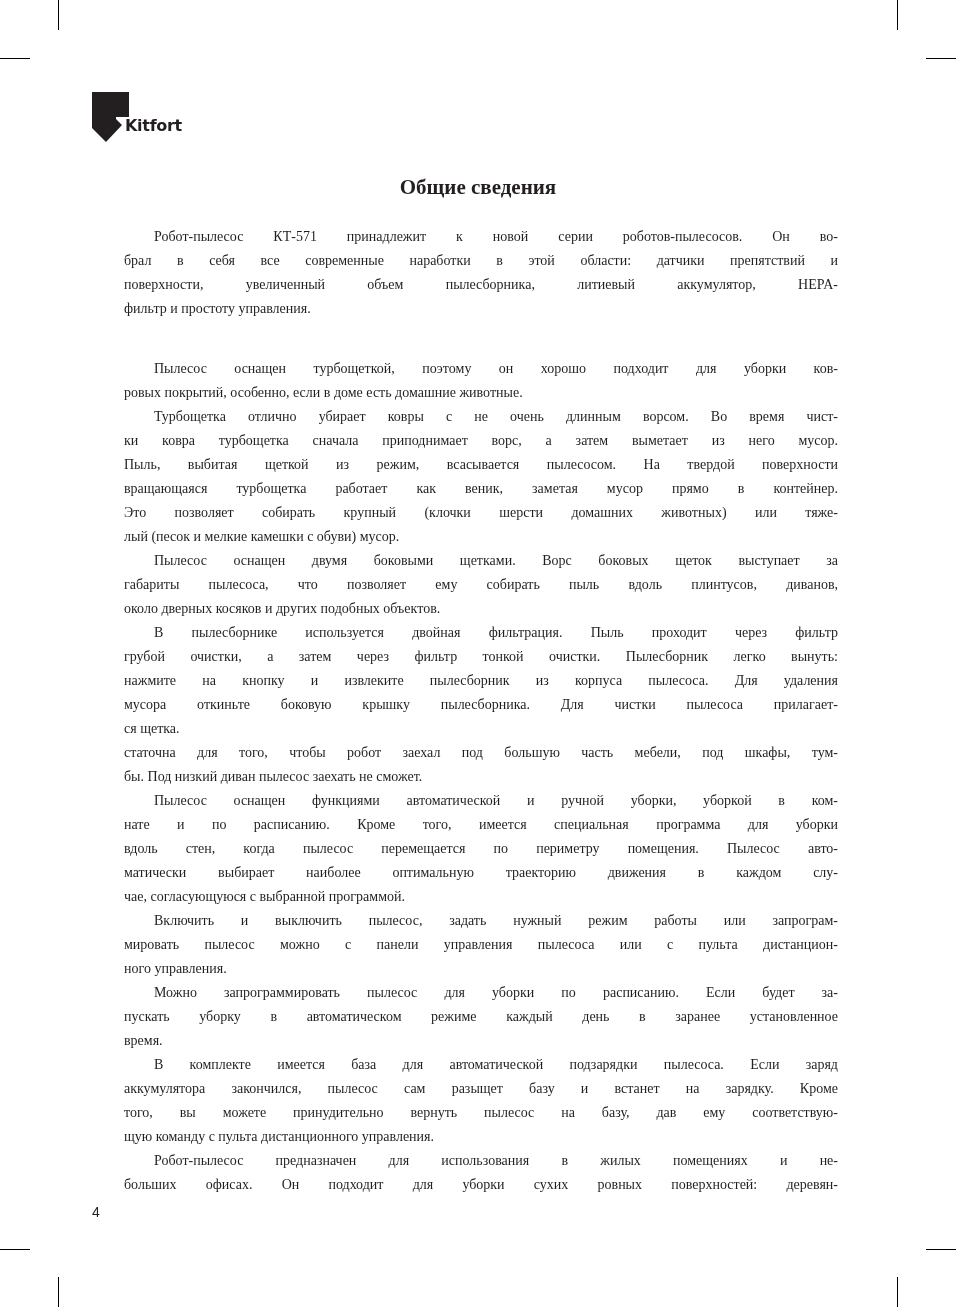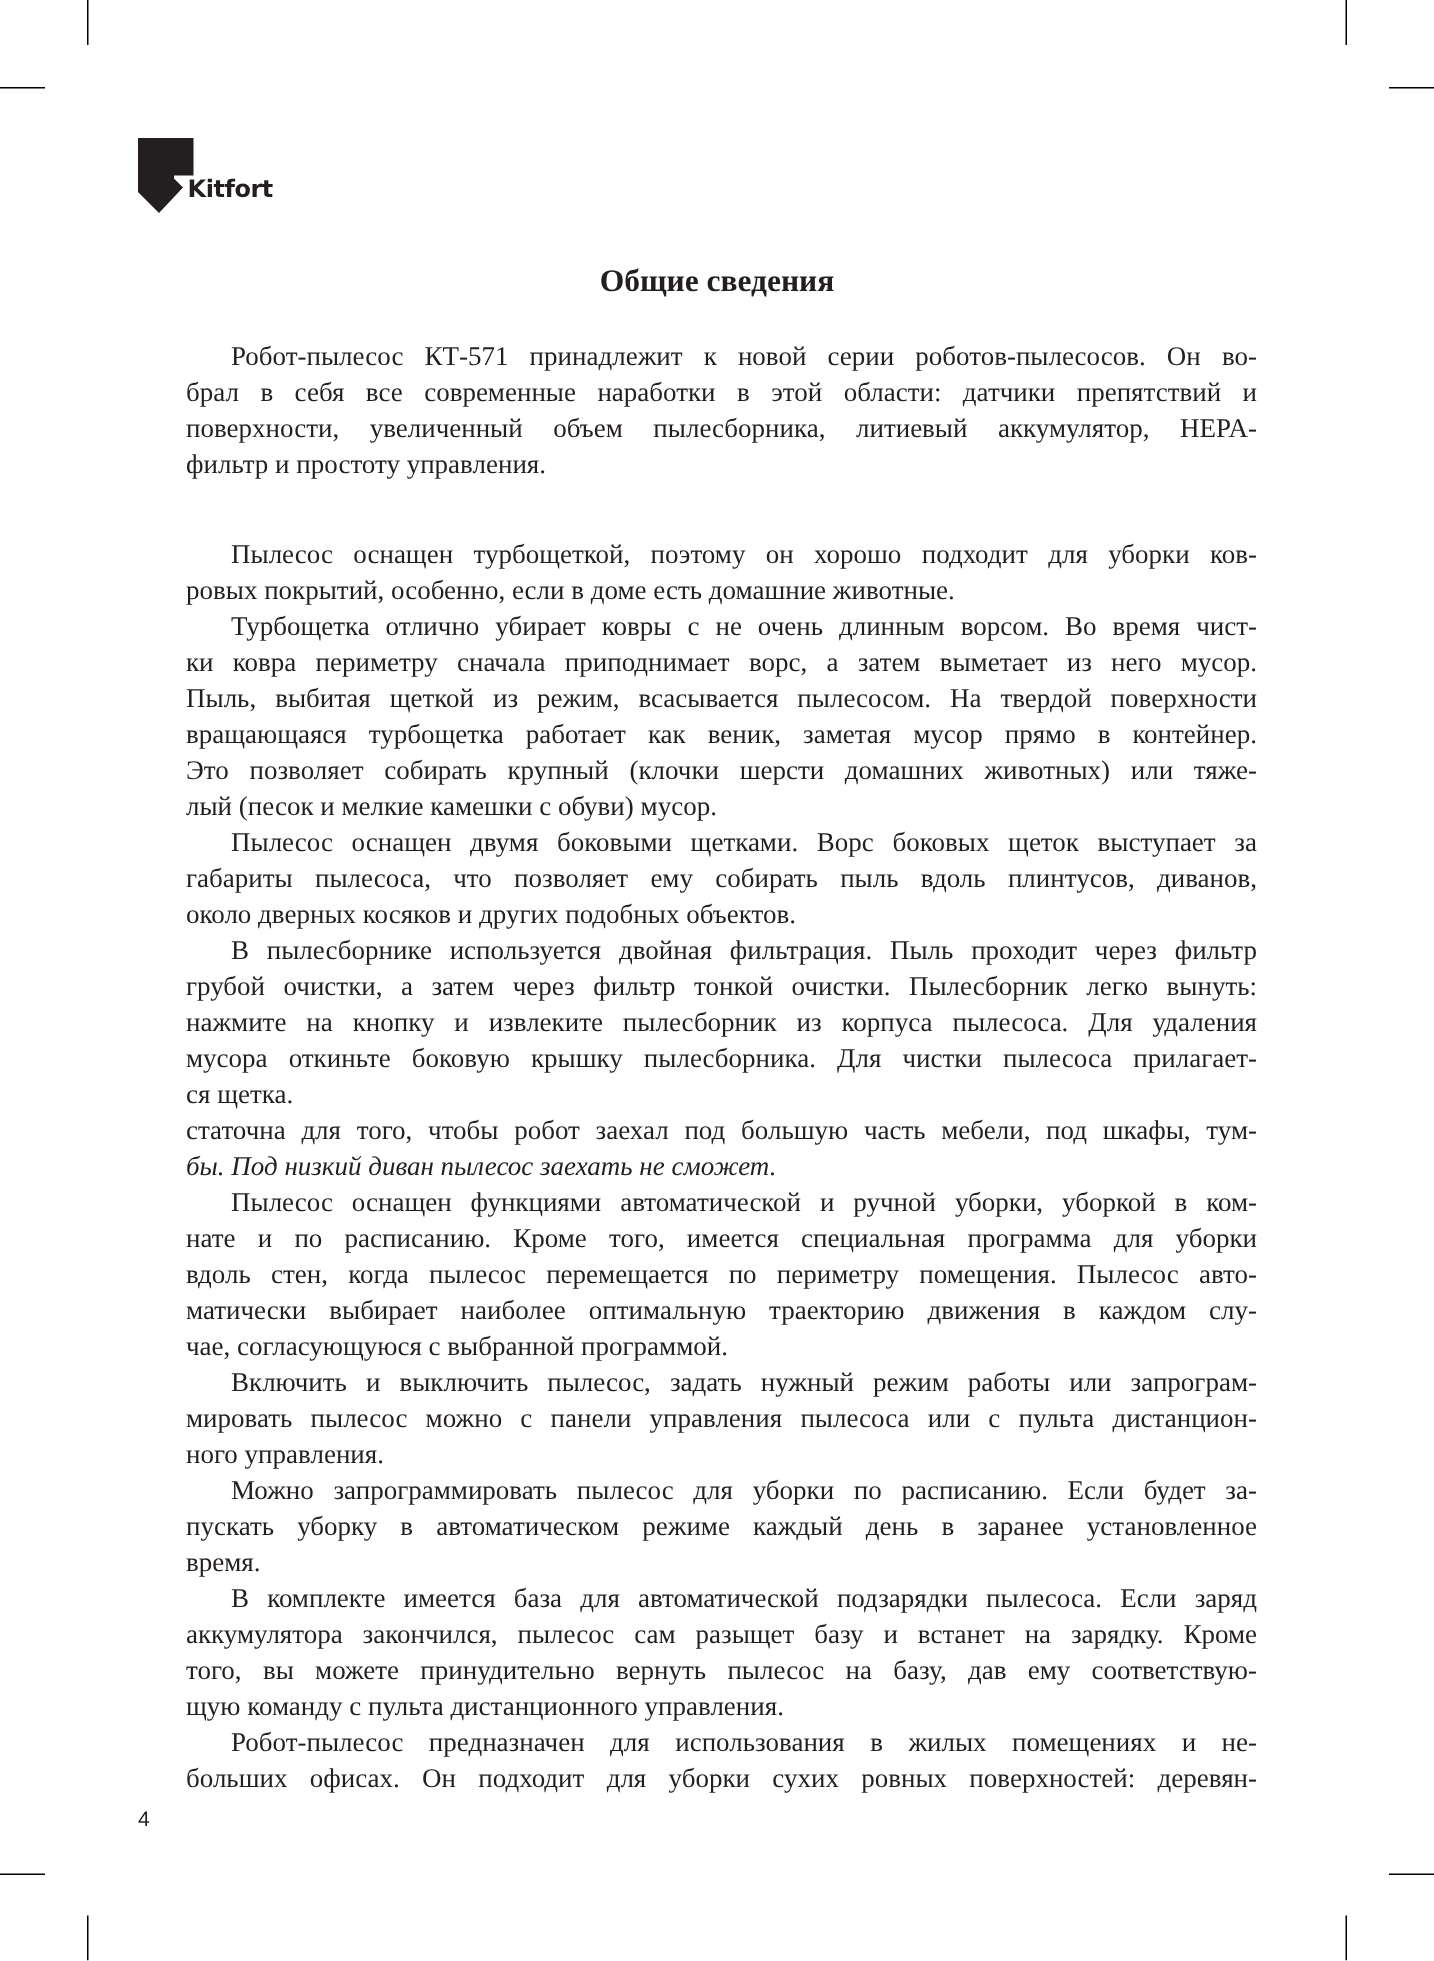--- a/index.html
+++ b/index.html
@@ -20,21 +20,21 @@
     font-size: 16px; letter-spacing: -0.3px; color: #231f20;
   }
 
   .title {
     position: absolute; left: 0; width: 956px; top: 175px;
     text-align: center; font-weight: bold; font-size: 21px;
   }
 
   .body-text {
     position: absolute; left: 124px; top: 225px; width: 714px;
-    font-size: 18px; line-height: 24px;
+    font-size: 14px; line-height: 24px;
     text-align: justify;
   }
   .body-text p { margin: 0; text-indent: 30px; }
   .body-text p span.line { display: block; text-align: justify; text-align-last: justify; }
   .body-text p span.line.last { text-align-last: left; }
 
   .page-number {
     position: absolute; left: 92px; top: 1204px;
     font-size: 14px; font-family: "Liberation Sans", sans-serif;
   }
@@ -66,41 +66,41 @@
       <span class="line" style="text-indent: 0px;">брал в себя все современные наработки в этой области: датчики препятствий и</span>
       <span class="line" style="text-indent: 0px;">поверхности, увеличенный объем пылесборника, литиевый аккумулятор, HEPA-</span>
       <span class="line last" style="text-indent: 0px;">фильтр и простоту управления.</span>
     </p>
     <p style="text-indent: 0px;">
       <span class="line" style="text-indent: 30px; margin-top: 36px;">Пылесос оснащен турбощеткой, поэтому он хорошо подходит для уборки ков-</span>
       <span class="line last" style="text-indent: 0px;">ровых покрытий, особенно, если в доме есть домашние животные.</span>
     </p>
     <p style="text-indent: 0px;">
       <span class="line" style="text-indent: 30px;">Турбощетка отлично убирает ковры с не очень длинным ворсом. Во время чист-</span>
-      <span class="line" style="text-indent: 0px;">ки ковра периметру сначала приподнимает ворс, а затем выметает из него мусор.</span>
+      <span class="line" style="text-indent: 0px;">ки ковра турбощетка сначала приподнимает ворс, а затем выметает из него мусор.</span>
       <span class="line" style="text-indent: 0px;">Пыль, выбитая щеткой из режим, всасывается пылесосом. На твердой поверхности</span>
       <span class="line" style="text-indent: 0px;">вращающаяся турбощетка работает как веник, заметая мусор прямо в контейнер.</span>
       <span class="line" style="text-indent: 0px;">Это позволяет собирать крупный (клочки шерсти домашних животных) или тяже-</span>
       <span class="line last" style="text-indent: 0px;">лый (песок и мелкие камешки с обуви) мусор.</span>
     </p>
     <p style="text-indent: 0px;">
       <span class="line" style="text-indent: 30px;">Пылесос оснащен двумя боковыми щетками. Ворс боковых щеток выступает за</span>
       <span class="line" style="text-indent: 0px;">габариты пылесоса, что позволяет ему собирать пыль вдоль плинтусов, диванов,</span>
       <span class="line last" style="text-indent: 0px;">около дверных косяков и других подобных объектов.</span>
     </p>
     <p style="text-indent: 0px;">
       <span class="line" style="text-indent: 30px;">В пылесборнике используется двойная фильтрация. Пыль проходит через фильтр</span>
       <span class="line" style="text-indent: 0px;">грубой очистки, а затем через фильтр тонкой очистки. Пылесборник легко вынуть:</span>
       <span class="line" style="text-indent: 0px;">нажмите на кнопку и извлеките пылесборник из корпуса пылесоса. Для удаления</span>
       <span class="line" style="text-indent: 0px;">мусора откиньте боковую крышку пылесборника. Для чистки пылесоса прилагает-</span>
       <span class="line last" style="text-indent: 0px;">ся щетка.</span>
     </p>
     <p style="text-indent: 0px;">
       <span class="line" style="text-indent: 0px;">статочна для того, чтобы робот заехал под большую часть мебели, под шкафы, тум-</span>
-      <span class="line last" style="text-indent: 0px; font-style: italic;">бы. Под низкий диван пылесос заехать не сможет.</span>
+      <span class="line last" style="text-indent: 0px;">бы. Под низкий диван пылесос заехать не сможет.</span>
     </p>
     <p style="text-indent: 0px;">
       <span class="line" style="text-indent: 30px;">Пылесос оснащен функциями автоматической и ручной уборки, уборкой в ком-</span>
       <span class="line" style="text-indent: 0px;">нате и по расписанию.  Кроме того, имеется специальная программа для уборки</span>
       <span class="line" style="text-indent: 0px;">вдоль стен, когда пылесос перемещается по периметру помещения. Пылесос авто-</span>
       <span class="line" style="text-indent: 0px;">матически выбирает наиболее оптимальную траекторию движения в каждом слу-</span>
       <span class="line last" style="text-indent: 0px;">чае, согласующуюся с выбранной программой.</span>
     </p>
     <p style="text-indent: 0px;">
       <span class="line" style="text-indent: 30px;">Включить и выключить пылесос, задать нужный режим работы или запрограм-</span>

